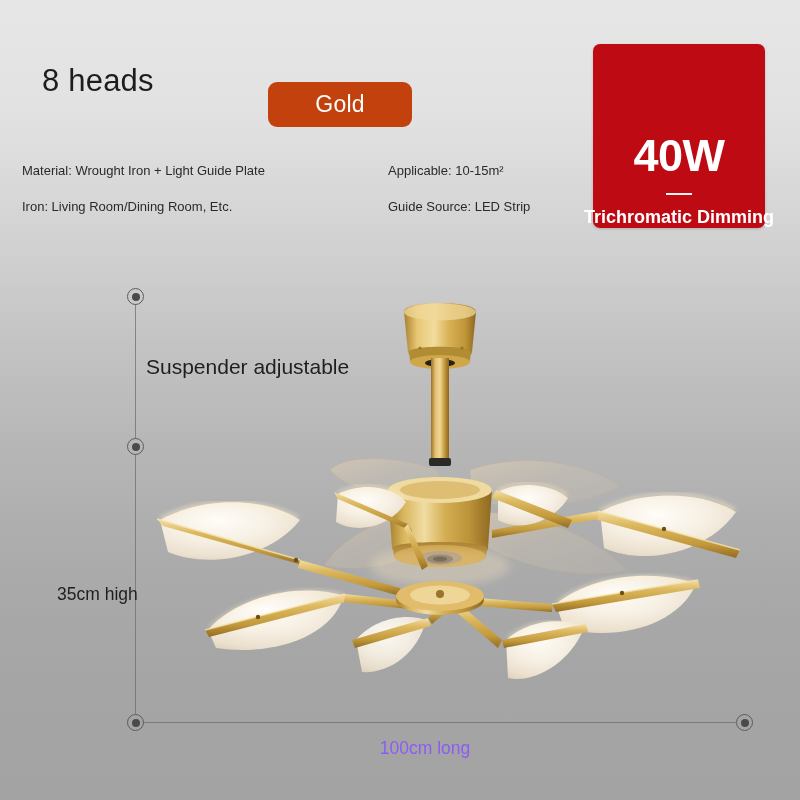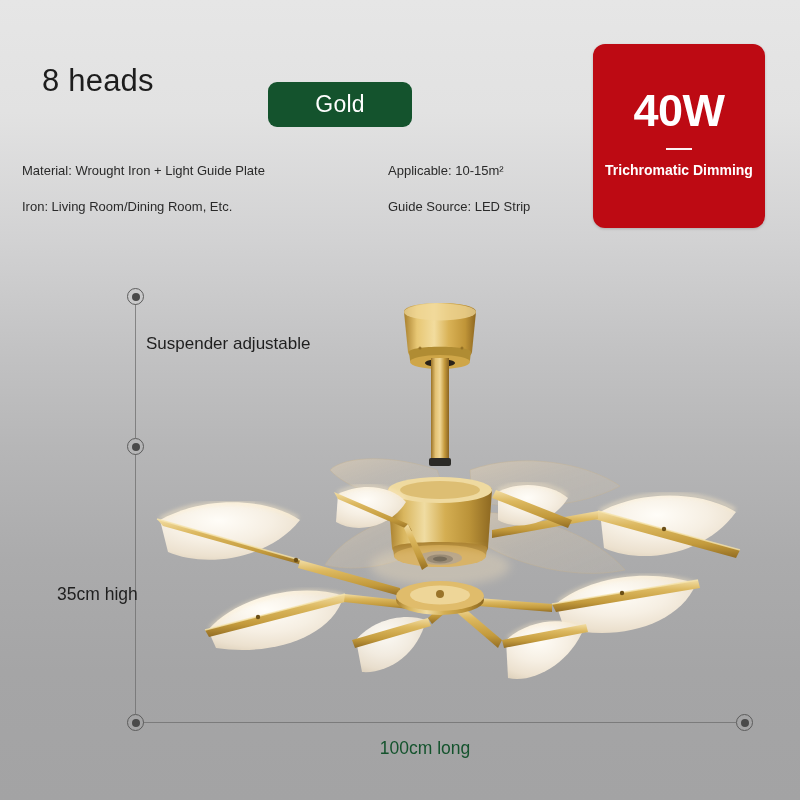--- a/index.html
+++ b/index.html
@@ -22,46 +22,46 @@
 
   
   #heads-title {
     position:absolute; left:42px; top:63px;
     font-size:31px; color:#1d1d1d; font-weight:400;
     letter-spacing:.2px; white-space:nowrap;
   }
   #gold-badge {
     position:absolute; left:268px; top:82px;
     width:144px; height:45px;
-    background:#14532d; border-radius:9px;
+    background:#c2410c; border-radius:9px;
     display:flex; align-items:center; justify-content:center;
   }
   #gold-badge span {
     color:#fff; font-size:23px; letter-spacing:.2px;
   }
 
   #power-badge {
     position:absolute; left:593px; top:44px;
     width:172px; height:184px;
-    background:#bd0a13; border-radius:12px;
+    background:#bd0a13; border-radius:7px;
     display:flex; flex-direction:column;
-    align-items:center; justify-content:center;
+    align-items:center; justify-content:flex-end;
     box-shadow:0 1px 3px rgba(0,0,0,.18);
   }
   #power-badge .watt {
     color:#fff; font-size:45px; font-weight:700;
     line-height:1; letter-spacing:-.5px;
     margin-top:-6px;
   }
   #power-badge .rule {
     width:26px; height:2px; background:#fff;
     margin:15px 0 12px 0; opacity:.95;
   }
   #power-badge .sub {
-    color:#fff; font-size:14px; font-weight:700;
+    color:#fff; font-size:18px; font-weight:700;
     white-space:nowrap;
   }
 
   .spec-line {
     position:absolute;
     font-size:13px; color:#2a2a2a; white-space:nowrap;
   }
   #spec-material  { left:22px;  top:163px; }
   #spec-space     { left:22px;  top:199px; }
   #spec-applicable{ left:388px; top:163px; }
@@ -89,31 +89,31 @@
   .marker::after {
     content:""; width:8px; height:8px;
     border-radius:50%; background:#4a4a4a;
   }
   #marker-top     { left:127px; top:288px; }
   #marker-mid     { left:127px; top:438px; }
   #marker-bottom  { left:127px; top:714px; }
   #marker-right   { left:736px; top:714px; }
 
   #label-suspender {
-    position:absolute; left:146px; top:334px;
-    font-size:17px; color:#1f1f1f; white-space:nowrap;
+    position:absolute; left:146px; top:355px;
+    font-size:21px; color:#1f1f1f; white-space:nowrap;
   }
   #label-height {
     position:absolute; left:28px; top:584px;
     font-size:17.5px; color:#1f1f1f; white-space:nowrap;margin-left:29px;
   }
   #label-length {
     position:absolute; left:0; right:0; top:738px;
     text-align:center;
-    font-size:17.5px; color:#14532d;
+    font-size:17.5px; color:#8b5cf6;
   }
   #label-length span { margin-left:50px; }
 
   
   #fixture {
     position:absolute; left:0; top:0;
     width:800px; height:800px;
     pointer-events:none;
   }
 </style>

